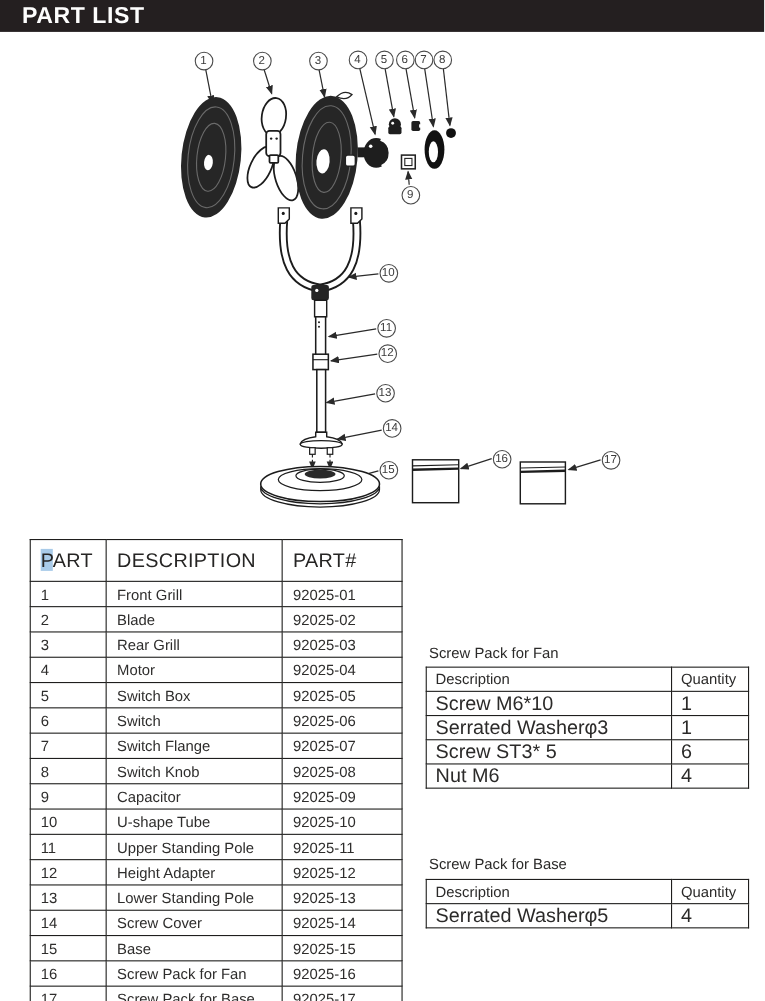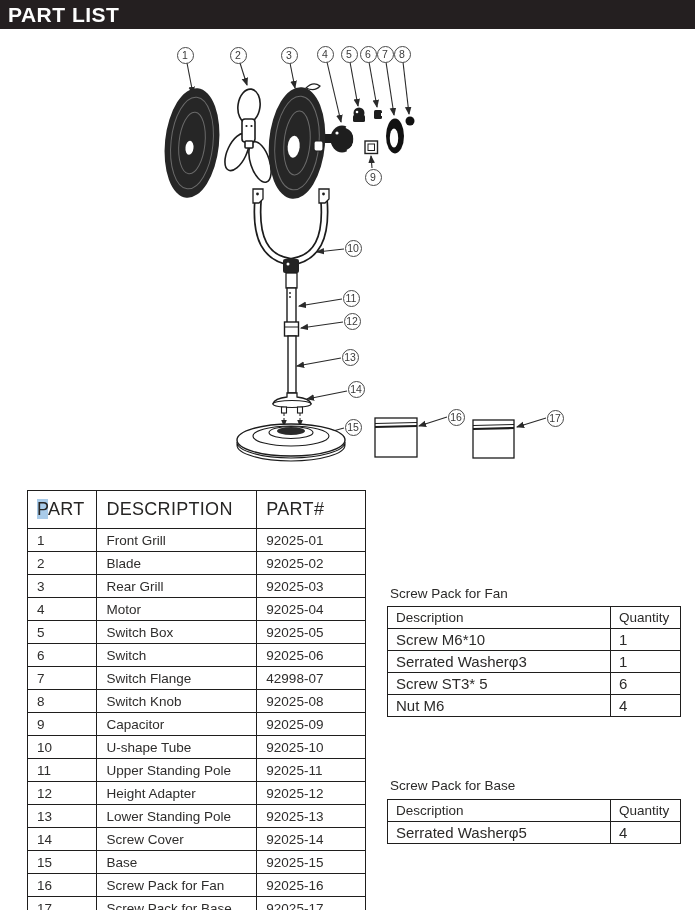--- a/index.html
+++ b/index.html
@@ -2,21 +2,21 @@
 <html><head>
 <meta charset="utf-8">
 <style>
   html,body{margin:0;padding:0;background:#fff;}
   #page{position:relative;width:695px;height:910px;background:#fff;overflow:hidden;
         font-family:"Liberation Sans",sans-serif;color:#2b2a29;}
 
   
   .banner{position:absolute;left:0;top:0;width:695px;height:29px;background:#241f20;
           display:flex;align-items:center;}
-  .banner span{color:#fdfdfd;font-size:21px;font-weight:bold;letter-spacing:.5px;padding-left:8px;}
+  .banner span{color:#fdfdfd;font-size:21px;font-weight:bold;letter-spacing:.5px;padding-left:20px;}
 
   
   #diagram{position:absolute;left:0;top:0;width:695px;height:480px;}
   .co{position:absolute;box-sizing:border-box;width:17px;height:17px;border-radius:50%;
       border:1.4px solid #4a4a4a;background:rgba(255,255,255,.9);color:#3a3a3a;
       display:flex;align-items:center;justify-content:center;font-size:10.5px;line-height:1;}
 
   
   table{border-collapse:collapse;table-layout:fixed;}
   .main-table{position:absolute;left:27px;top:490px;width:339px;}
@@ -26,21 +26,21 @@
   .main-table td{height:22px;font-size:13.5px;color:#2e2d2c;}
   .c1{width:69px;} .c2{width:159px;} .c3{width:108px;}
   .sel{background:#a9cbe9;}
 
   
   .pack-title{position:absolute;left:390px;font-size:13.5px;color:#2b2a29;}
   .pack{position:absolute;left:387px;width:293px;}
   .pack th,.pack td{border:1.4px solid #1f1e1d;text-align:left;vertical-align:middle;
       padding:0 0 0 8px;font-weight:normal;overflow:hidden;white-space:nowrap;}
   .pack th{height:21px;font-size:13.5px;color:#2b2a29;}
-  .pack td{height:21px;font-size:15px;color:#2b2a29;}
+  .pack td{height:21px;font-size:18px;color:#2b2a29;}
   .pc1{width:223px;} .pc2{width:70px;}
   #fan-title{top:586px;} #fan-pack{top:606px;}
   #base-title{top:778px;} #base-pack{top:799px;}
 
   svg{display:block;}
 </style>
 </head>
 <body>
 
 <div id="page">
@@ -246,21 +246,21 @@
           <td>92025-05</td>
         </tr>
         <tr>
           <td>6</td>
           <td>Switch</td>
           <td>92025-06</td>
         </tr>
         <tr>
           <td>7</td>
           <td>Switch Flange</td>
-          <td>42998-07</td>
+          <td>92025-07</td>
         </tr>
         <tr>
           <td>8</td>
           <td>Switch Knob</td>
           <td>92025-08</td>
         </tr>
         <tr>
           <td>9</td>
           <td>Capacitor</td>
           <td>92025-09</td>

